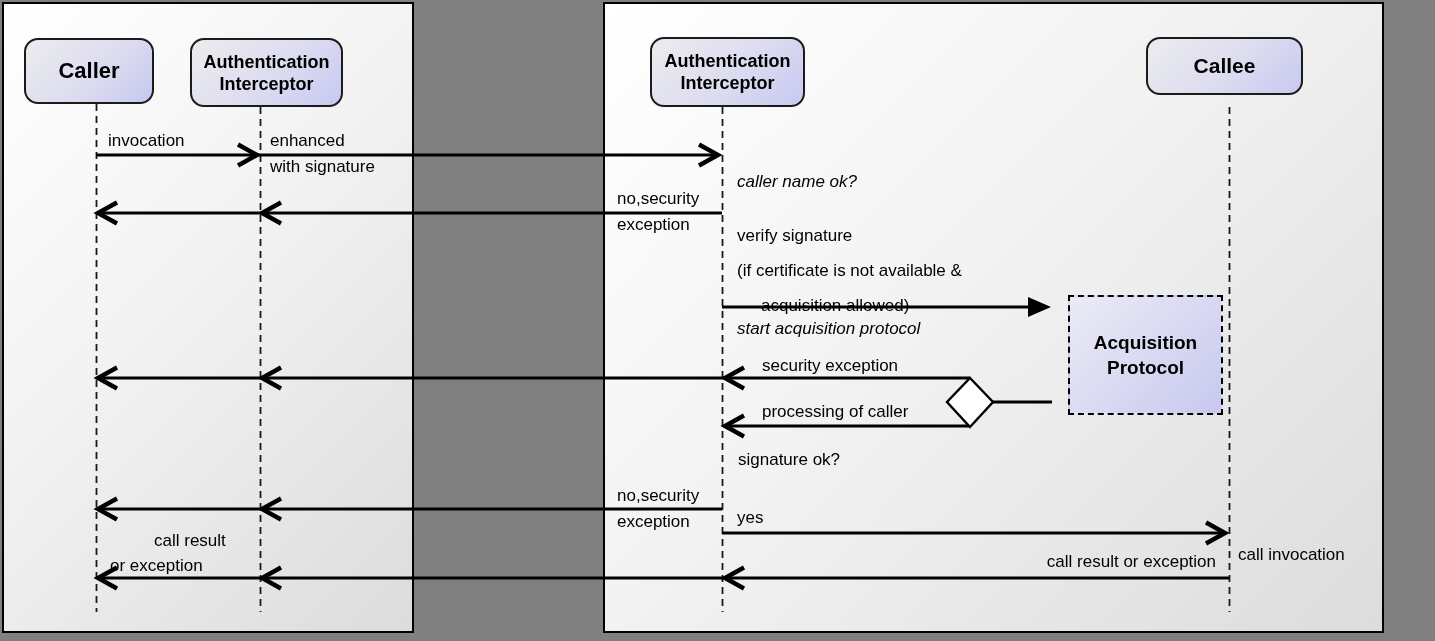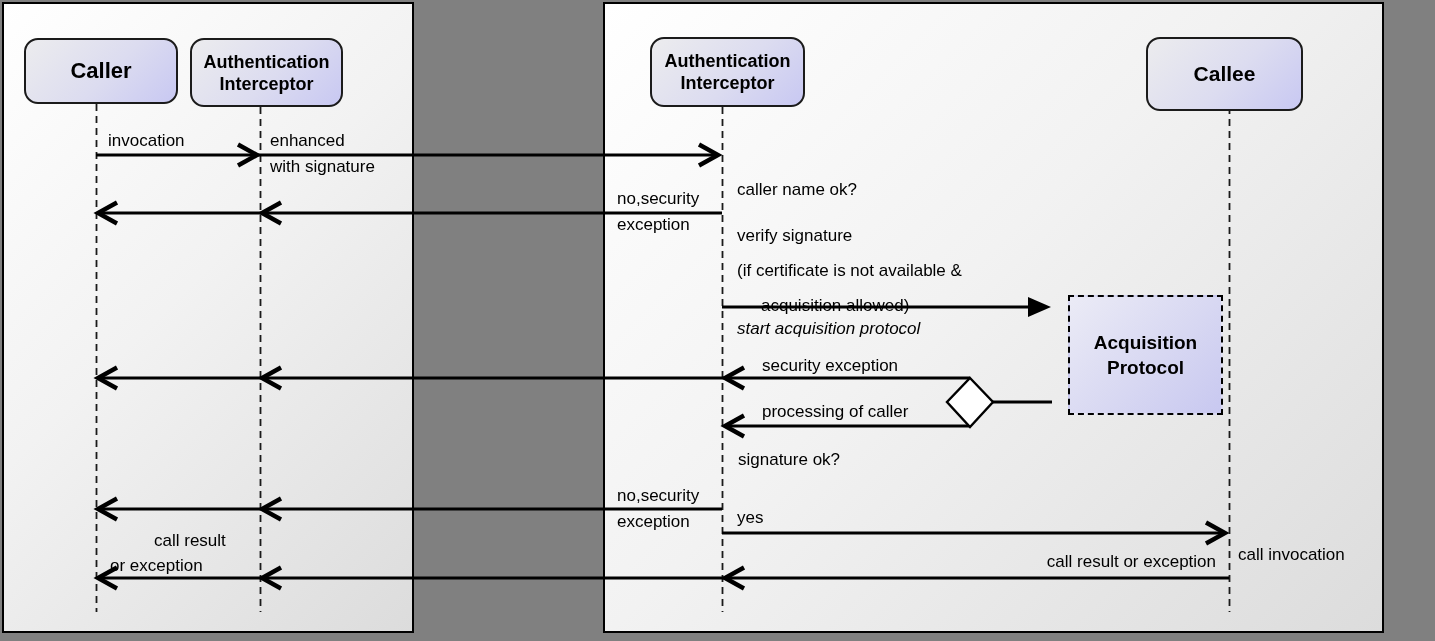--- a/index.html
+++ b/index.html
@@ -17,24 +17,24 @@
   #panel-left  { left:2px;   width:412px; }
   #panel-right { left:603px; width:781px; }
 
   .participant {
     position:absolute; box-sizing:border-box;
     border:2px solid #1b1b1b; border-radius:14px;
     background:linear-gradient(135deg,#ececee 0%,#dcdcf0 55%,#c8c8f2 100%);
     display:flex; align-items:center; justify-content:center;
     text-align:center; font-weight:bold; z-index:3;
   }
-  #box-caller     { left:24px;   top:38px;  width:154px; height:66px; font-size:22px; }
+  #box-caller     { left:24px;   top:38px;  width:130px; height:66px; font-size:22px; }
   #box-auth-left  { left:190px;  top:38px;  width:153px; height:69px; font-size:18px; line-height:22px; }
   #box-auth-right { left:650px;  top:37px;  width:155px; height:70px; font-size:18px; line-height:22px; }
-  #box-callee     { left:1146px; top:37px;  width:157px; height:74px; font-size:21px; }
+  #box-callee     { left:1146px; top:37px;  width:157px; height:58px; font-size:21px; }
   #box-acquisition {
     left:1052px; top:295px; width:155px; height:120px;
     border:2px dashed #000; border-radius:0;
     background:linear-gradient(135deg,#ebebf6 0%,#d8d8f2 55%,#c8c8f0 100%);
     font-size:19px; line-height:25px;margin-left:16px;
   }
 
   svg.overlay { position:absolute; left:0; top:0; z-index:2; }
   .msg-line  { stroke:#000; stroke-width:3; fill:none; }
   .chevron   { stroke:#000; stroke-width:4.4; fill:none; }
@@ -123,21 +123,21 @@
 <div class="participant" id="box-callee">
   <span>Callee</span>
 </div>
 <div class="participant" id="box-acquisition">
   <span>Acquisition Protocol</span>
 </div>
 
 <div class="label" style="left:108px;  top:131px;">invocation</div>
 <div class="label" style="left:270px;  top:131px;">enhanced</div>
 <div class="label" style="left:270px;  top:157px;">with signature</div>
-<div class="label" style="left:737px;  top:180px;">caller name ok?</div>
+<div class="label" style="left:737px;  top:172px;font-style:italic;">caller name ok?</div>
 <div class="label" style="left:617px;  top:189px;">no,security</div>
 <div class="label" style="left:617px;  top:215px;">exception</div>
 <div class="label" style="left:737px;  top:226px;">verify signature</div>
 <div class="label" style="left:737px;  top:261px;">(if certificate is not available &amp;</div>
 <div class="label" style="left:737px;  top:296px;margin-left:24px;">acquisition allowed)</div>
 <div class="label" style="left:737px;  top:319px;font-style:italic;">start acquisition protocol</div>
 <div class="label" style="left:762px;  top:356px;">security exception</div>
 <div class="label" style="left:762px;  top:402px;">processing of caller</div>
 <div class="label" style="left:738px;  top:450px;">signature ok?</div>
 <div class="label" style="left:617px;  top:486px;">no,security</div>

